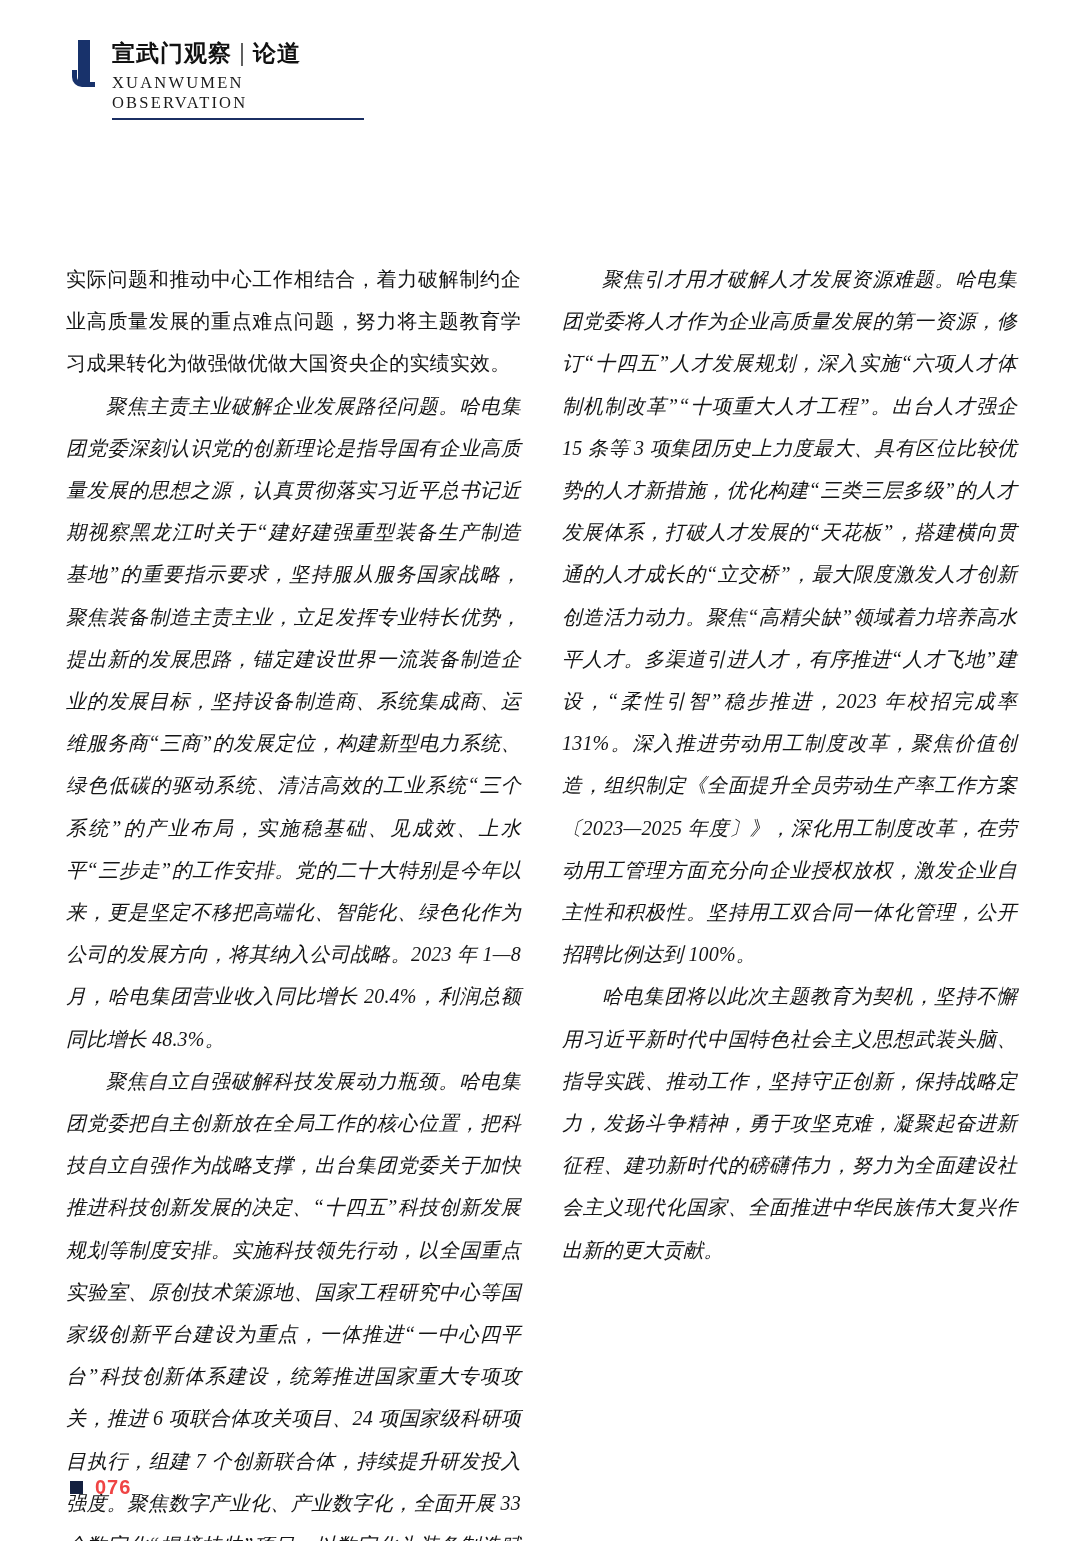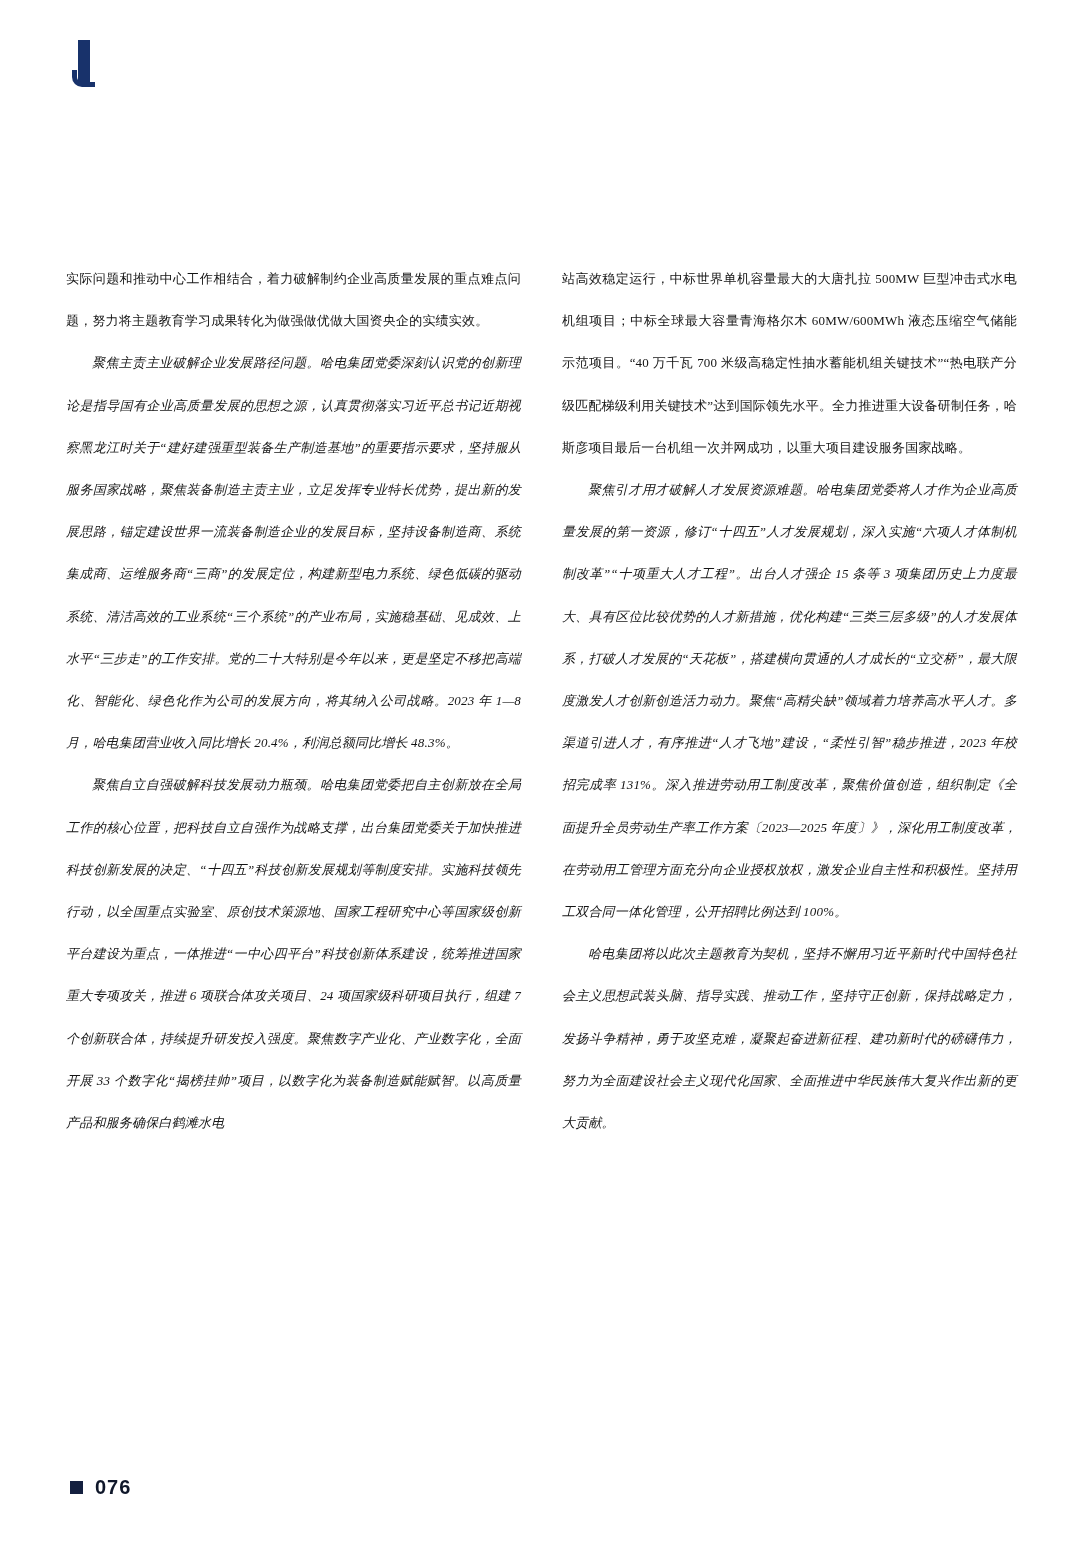--- a/index.html
+++ b/index.html
@@ -91,21 +91,21 @@
   .col {
     position: absolute;
     top: 0;
     width: 455px;
   }
   .col-left  { left: 66px; }
   .col-right { left: 562px; }
 
   p.para {
     margin: 0;
-    font-size: 13px;
+    font-size: 20px;
     line-height: 42.2px;
     text-align: justify;
     text-justify: inter-ideograph;
     letter-spacing: 0.2px;
     color: #141414;
     font-family: "Liberation Serif", "DejaVu Serif", serif;
   }
   p.indent { text-indent: 2em; font-style: italic; }
 
   
@@ -120,43 +120,50 @@
     width: 13px;
     height: 13px;
     background: #14203f;
     margin-right: 12px;
   }
   .footer-num {
     font-family: "Liberation Sans", "DejaVu Sans", sans-serif;
     font-weight: bold;
     font-size: 20px;
     letter-spacing: 1px;
-    color: #0f172a;
+    color: #ef4444;
   }
 </style>
 </head>
 <body>
 
 <div class="page-header">
   <div class="header-mark">
     <div class="bar"></div>
     <div class="hook"></div>
+  </div>
+  <div class="header-text">
+    <div class="header-cn">
+      <span>宣武门观察</span>
+      <span class="divider">|</span>
+      <span>论道</span>
+    </div>
+    <div class="header-en">XUANWUMEN  OBSERVATION</div>
   </div>
 </div>
 
 <div class="content">
 
   <div class="col col-left">
     <p class="para">实际问题和推动中心工作相结合，着力破解制约企业高质量发展的重点难点问题，努力将主题教育学习成果转化为做强做优做大国资央企的实绩实效。</p>
     <p class="para indent">聚焦主责主业破解企业发展路径问题。哈电集团党委深刻认识党的创新理论是指导国有企业高质量发展的思想之源，认真贯彻落实习近平总书记近期视察黑龙江时关于“建好建强重型装备生产制造基地”的重要指示要求，坚持服从服务国家战略，聚焦装备制造主责主业，立足发挥专业特长优势，提出新的发展思路，锚定建设世界一流装备制造企业的发展目标，坚持设备制造商、系统集成商、运维服务商“三商”的发展定位，构建新型电力系统、绿色低碳的驱动系统、清洁高效的工业系统“三个系统”的产业布局，实施稳基础、见成效、上水平“三步走”的工作安排。党的二十大特别是今年以来，更是坚定不移把高端化、智能化、绿色化作为公司的发展方向，将其纳入公司战略。2023 年 1—8 月，哈电集团营业收入同比增长 20.4%，利润总额同比增长 48.3%。</p>
     <p class="para indent">聚焦自立自强破解科技发展动力瓶颈。哈电集团党委把自主创新放在全局工作的核心位置，把科技自立自强作为战略支撑，出台集团党委关于加快推进科技创新发展的决定、“十四五”科技创新发展规划等制度安排。实施科技领先行动，以全国重点实验室、原创技术策源地、国家工程研究中心等国家级创新平台建设为重点，一体推进“一中心四平台”科技创新体系建设，统筹推进国家重大专项攻关，推进 6 项联合体攻关项目、24 项国家级科研项目执行，组建 7 个创新联合体，持续提升研发投入强度。聚焦数字产业化、产业数字化，全面开展 33 个数字化“揭榜挂帅”项目，以数字化为装备制造赋能赋智。以高质量产品和服务确保白鹤滩水电</p>
   </div>
 
   <div class="col col-right">
-    <p class="para">站高效稳定运行，中标世界单机容量最大的大唐扎拉 500MW 巨型冲击式水电机组项目；中标全球最大容量青海格尔木 60MW/600MWh 液态压缩空气储能示范项目。“40 万千瓦 700 米级高稳定性抽水蓄能机组关键技术”“热电联产分级匹配梯级利用关键技术”达到国际领先水平。全力推进重大设备研制任务，哈斯彦项目最后一台机组一次并网成功，以重大项目建设服务国家战略。</p>
     <p class="para indent">聚焦引才用才破解人才发展资源难题。哈电集团党委将人才作为企业高质量发展的第一资源，修订“十四五”人才发展规划，深入实施“六项人才体制机制改革”“十项重大人才工程”。出台人才强企 15 条等 3 项集团历史上力度最大、具有区位比较优势的人才新措施，优化构建“三类三层多级”的人才发展体系，打破人才发展的“天花板”，搭建横向贯通的人才成长的“立交桥”，最大限度激发人才创新创造活力动力。聚焦“高精尖缺”领域着力培养高水平人才。多渠道引进人才，有序推进“人才飞地”建设，“柔性引智”稳步推进，2023 年校招完成率 131%。深入推进劳动用工制度改革，聚焦价值创造，组织制定《全面提升全员劳动生产率工作方案〔2023—2025 年度〕》，深化用工制度改革，在劳动用工管理方面充分向企业授权放权，激发企业自主性和积极性。坚持用工双合同一体化管理，公开招聘比例达到 100%。</p>
     <p class="para indent"><span>哈电集团将以此次主题教育为契机，坚持不懈用习近平新时代中国特色社会主义思想武装头脑、指导实践、推动工作，坚持守正创新，保持战略定力，发扬斗争精神，勇于攻坚克难，凝聚起奋进新征程、建功新时代的磅礴伟力，努力为全面建设社会主义现代化国家、全面推进中华民族伟大复兴作出新的更大贡献。</span></p>
   </div>
 
 </div>
 
 <div class="page-footer">
   <div class="footer-square"></div>
   <div class="footer-num">076</div>
 </div>

